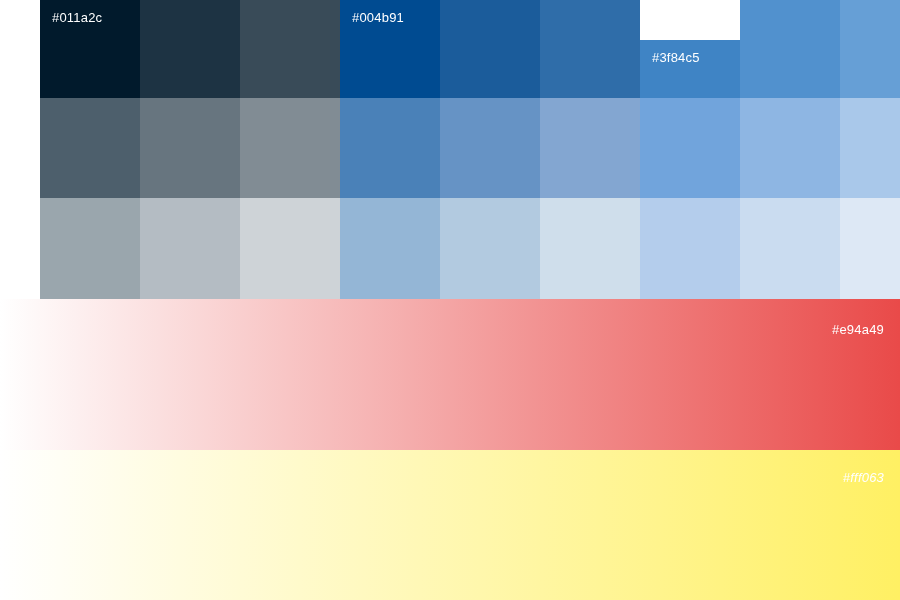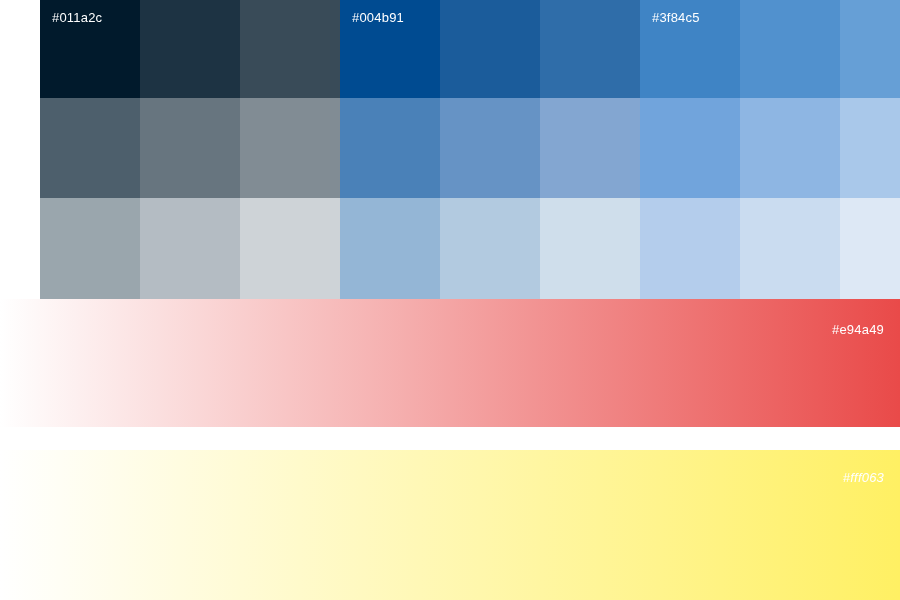--- a/index.html
+++ b/index.html
@@ -46,21 +46,21 @@
     white-space: nowrap;
     letter-spacing: 0.2px;
   }
   .gradient-bar {
     position: absolute;
     left: 0;
     width: 900px;
   }
   #gradient-red {
     top: 299px;
-    height: 128px;
+    height: 151px;
   }
   #gradient-yellow {
     top: 450px;
     height: 150px;
   }
   .gradient-label {
     position: absolute;
     right: 16px;
     font-family: "Liberation Sans", sans-serif;
     font-size: 13px;
@@ -90,21 +90,21 @@
     </div>
     <div class="swatch" style="background-color: rgb(0, 75, 145);">
       <span class="swatch-label">#004b91</span>
     </div>
     <div class="swatch" style="background-color: rgb(27, 92, 155);">
       <span class="swatch-label"></span>
     </div>
     <div class="swatch" style="background-color: rgb(47, 109, 169);">
       <span class="swatch-label"></span>
     </div>
-    <div class="swatch" style="background-color: rgb(63, 132, 197);">
+    <div class="swatch" style="background-color: rgb(63, 132, 197); margin-top: 40px;">
       <span class="swatch-label">#3f84c5</span>
     </div>
     <div class="swatch" style="background-color: rgb(81, 145, 206);">
       <span class="swatch-label"></span>
     </div>
     <div class="swatch" style="background-color: rgb(102, 159, 214);">
       <span class="swatch-label"></span>
     </div>
 
     <div class="swatch" style="background-color: rgb(77, 95, 108);">

